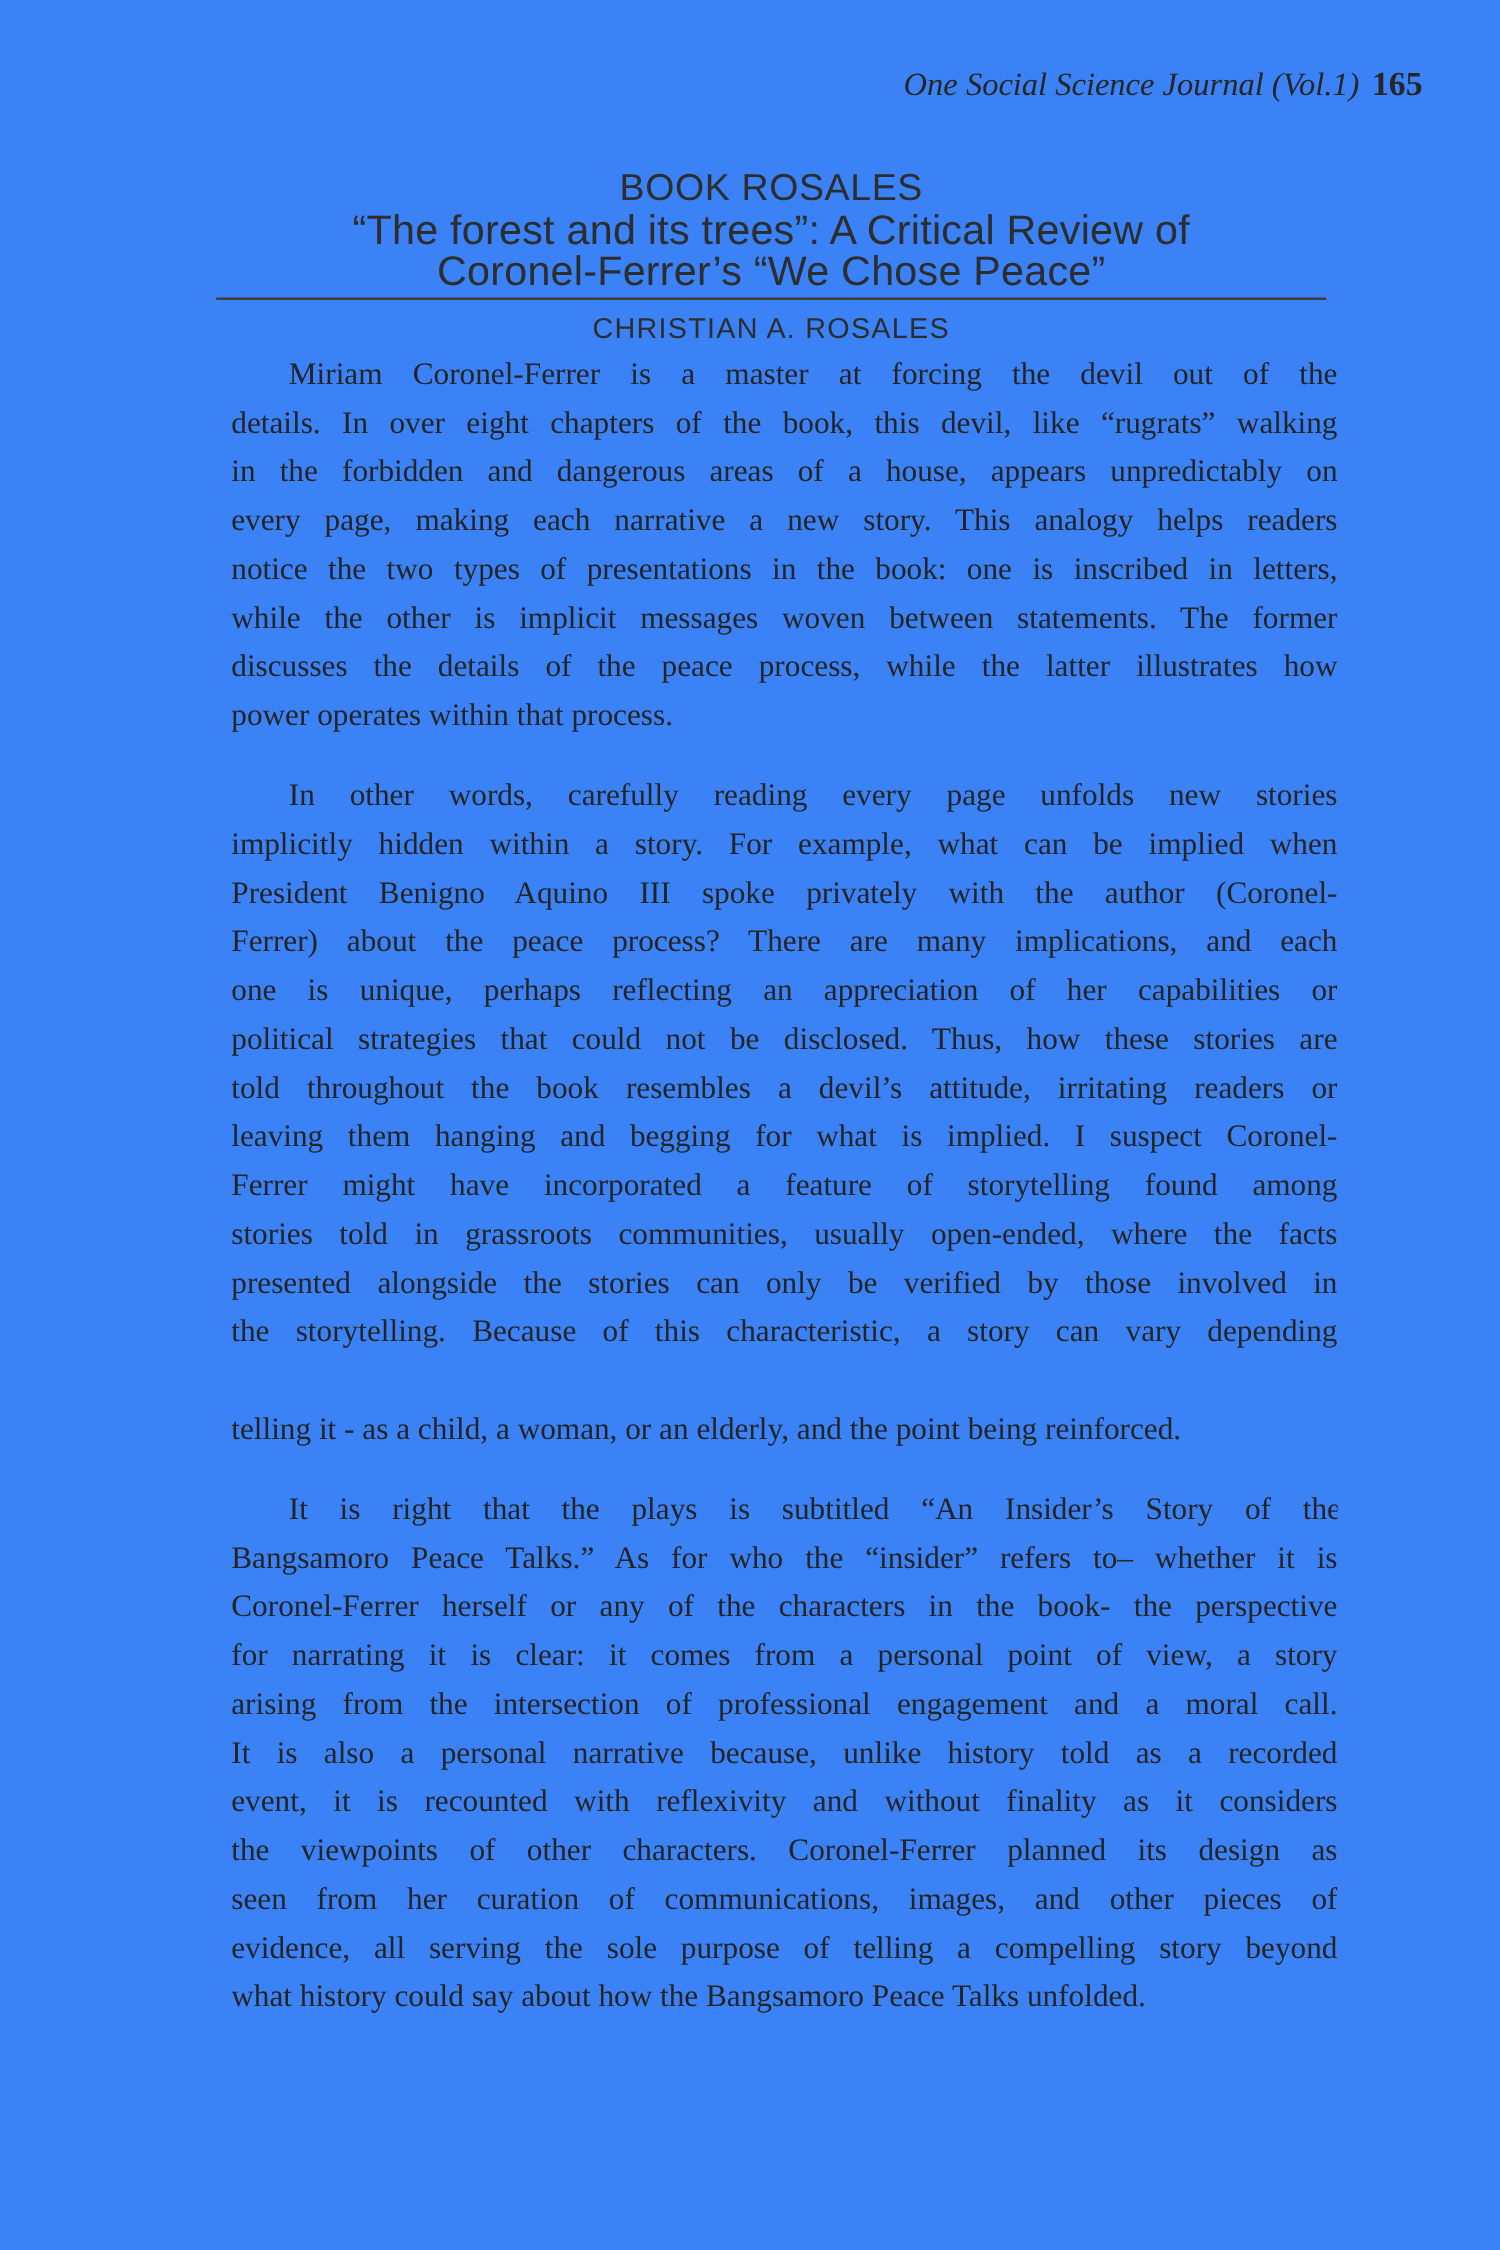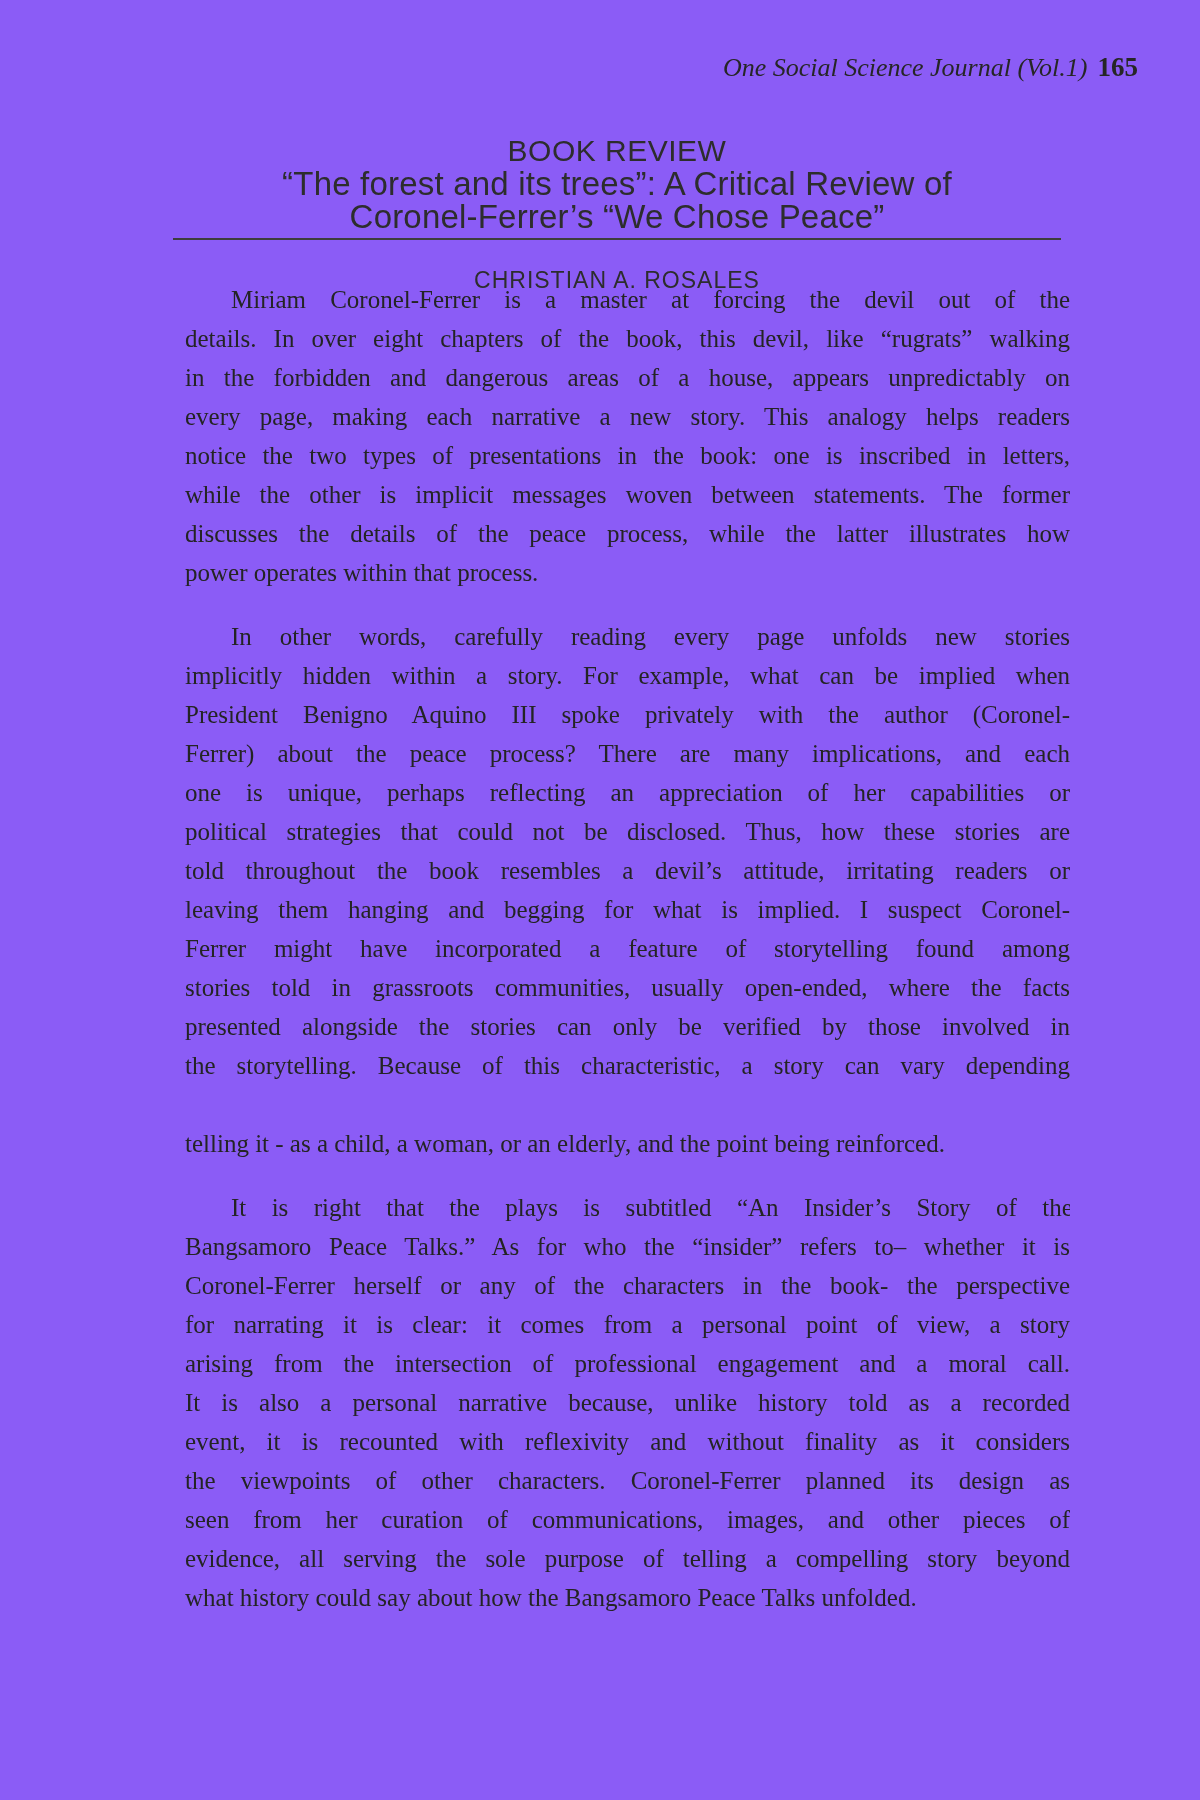--- a/index.html
+++ b/index.html
@@ -4,21 +4,21 @@
 <style>
   html, body {
     margin: 0;
     padding: 0;
     background: #ffffff;
   }
   .page {
     position: relative;
     width: 1200px;
     height: 1800px;
-    background: #8b5cf6;
+    background: #3b82f6;
     overflow: hidden;
     font-family: "Liberation Serif", serif;
   }
   
   .running-head {
     position: absolute;
     top: 52px;
     right: 62px;
     white-space: nowrap;
     color: #262626;
@@ -57,21 +57,21 @@
     font-weight: 500;
     letter-spacing: 0.2px;
   }
   .rule {
     margin-top: 5px;
     border-bottom: 2px solid #3d3d3d;
     width: 100%;
     height: 0;
   }
   .author {
-    margin-top: 27px;
+    margin-top: 9px;
     font-size: 23px;
     font-weight: 500;
     letter-spacing: 1px;
     color: #2d2d2d;
   }
   
   .article-body {
     position: absolute;
     left: 185px;
     top: 280px;
@@ -96,21 +96,21 @@
 </head>
 <body>
 
 <div class="page">
 
   <div class="running-head">
     <span class="journal">One Social Science Journal (Vol.1)</span><span class="pagenum">165</span>
   </div>
 
   <div class="title-block">
-    <div class="kicker">BOOK REVIEW</div>
+    <div class="kicker">BOOK ROSALES</div>
     <div class="title-line">“The forest and its trees”: A Critical Review of</div>
     <div class="title-line">Coronel-Ferrer’s “We Chose Peace”</div>
     <div class="rule"></div>
     <div class="author">CHRISTIAN A. ROSALES</div>
   </div>
 
   <div class="article-body">
       <div class="paragraph">
         <div class="body-line indent"><span class="line-text" style="word-spacing: 17.8935px;">Miriam Coronel-Ferrer is a master at forcing the devil out of the</span></div>
         <div class="body-line"><span class="line-text" style="word-spacing: 10.862px;">details. In over eight chapters of the book, this devil, like “rugrats” walking</span></div>

